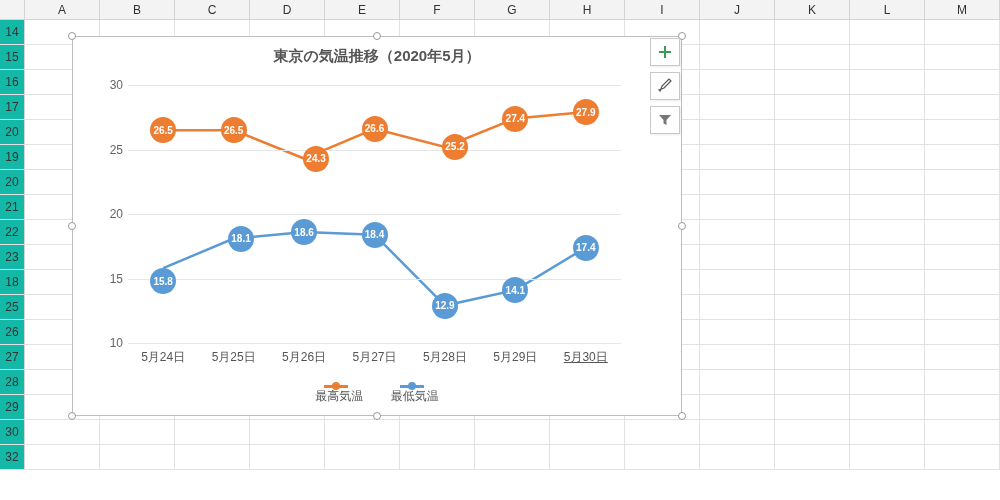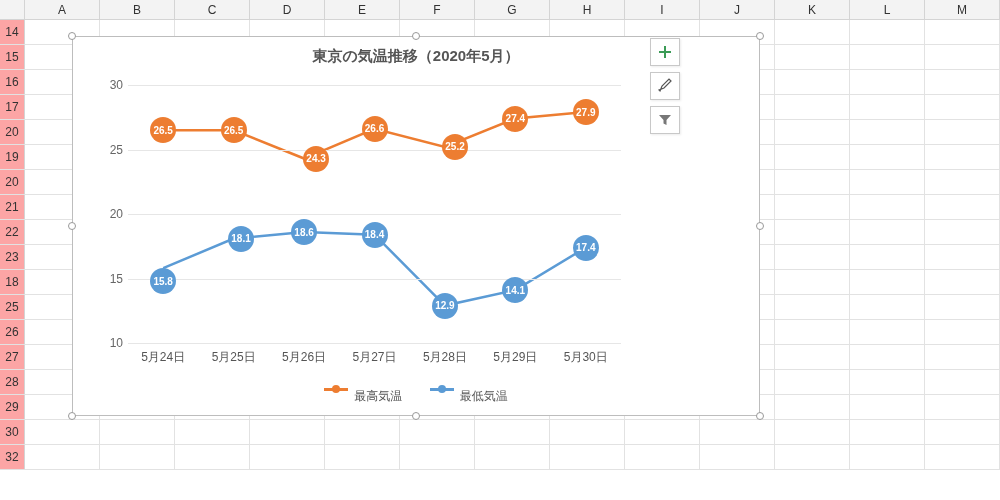--- a/index.html
+++ b/index.html
@@ -48,35 +48,35 @@
   .row {
     display: flex;
     height: 25px;
     border-bottom: 1px solid #e2e2e2;
   }
   .rowh {
     width: 30px;
     text-align: center;
     line-height: 25px;
     border-right: 1px solid #d4d4d4;
-    background: #fca5a5;
+    background: #14b8a6;
     font-size: 12px;
     color: #333;
   }
   .cell {
     flex: 0 0 75px;
     border-right: 1px solid #e2e2e2;
   }
 
   
   .chart-wrap {
     position: absolute;
     left: 72px;
     top: 36px;
-    width: 688px;
+    width: 610px;
     height: 380px;
     border: 1px solid #bdbdbd;
     background: #fff;
   }
   .sel-handle {
     position: absolute;
     width: 8px; height: 8px;
     background: #fff;
     border: 1px solid #999;
     border-radius: 50%;
@@ -158,22 +158,23 @@
   .legend {
     position: absolute;
     bottom: 10px;
     left: 0; right: 0;
     text-align: center;
     font-size: 12px;
     color: #555;
   }
   .legend-item {
     display: inline-flex;
-    align-items: flex-start;
+    align-items: center;
     margin: 0 12px;
+    flex-direction: column;
   }
   .swatch {
     display: inline-block;
     width: 24px; height: 3px;
     margin-right: 6px;
     position: relative;
   }
   .swatch::after {
     content: "";
     position: absolute;
@@ -558,21 +559,21 @@
       <div class="marker m-blue" style="left: 457.786px; top: 162.54px;">17.4</div>
     </div>
 
   <div class="xlabels">
       <div class="xlab" style="left: 35.2143px;">5月24日</div>
       <div class="xlab" style="left: 105.643px;">5月25日</div>
       <div class="xlab" style="left: 176.071px;">5月26日</div>
       <div class="xlab" style="left: 246.5px;">5月27日</div>
       <div class="xlab" style="left: 316.929px;">5月28日</div>
       <div class="xlab" style="left: 387.357px;">5月29日</div>
-      <div class="xlab" style="left: 457.786px;">5月30日</div>
+      <div class="xlab" style="left: 457.786px; text-decoration: underline;">5月30日</div>
     </div>
 
   <div class="legend">
     <span class="legend-item">
       <span class="swatch sw-o"></span>
       <span>最高気温</span>
     </span>
     <span class="legend-item">
       <span class="swatch sw-b"></span>
       <span>最低気温</span>

